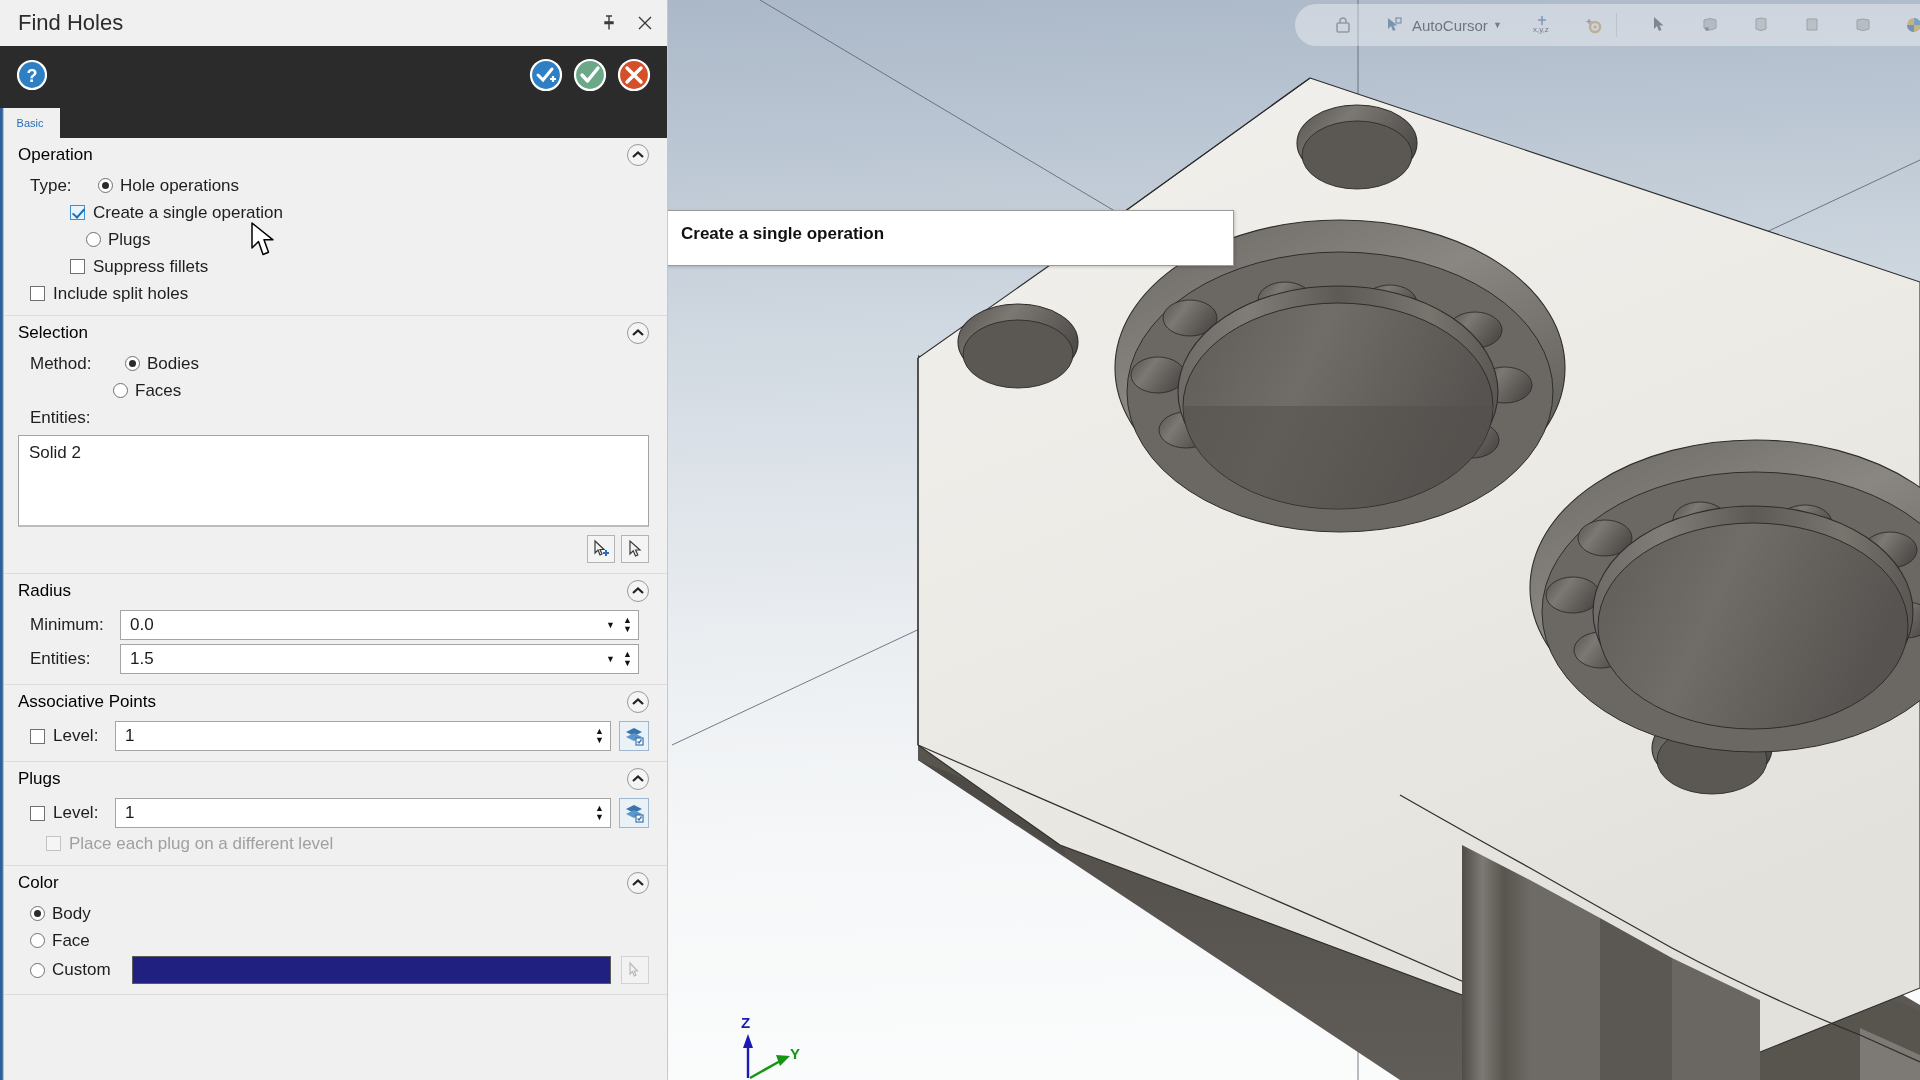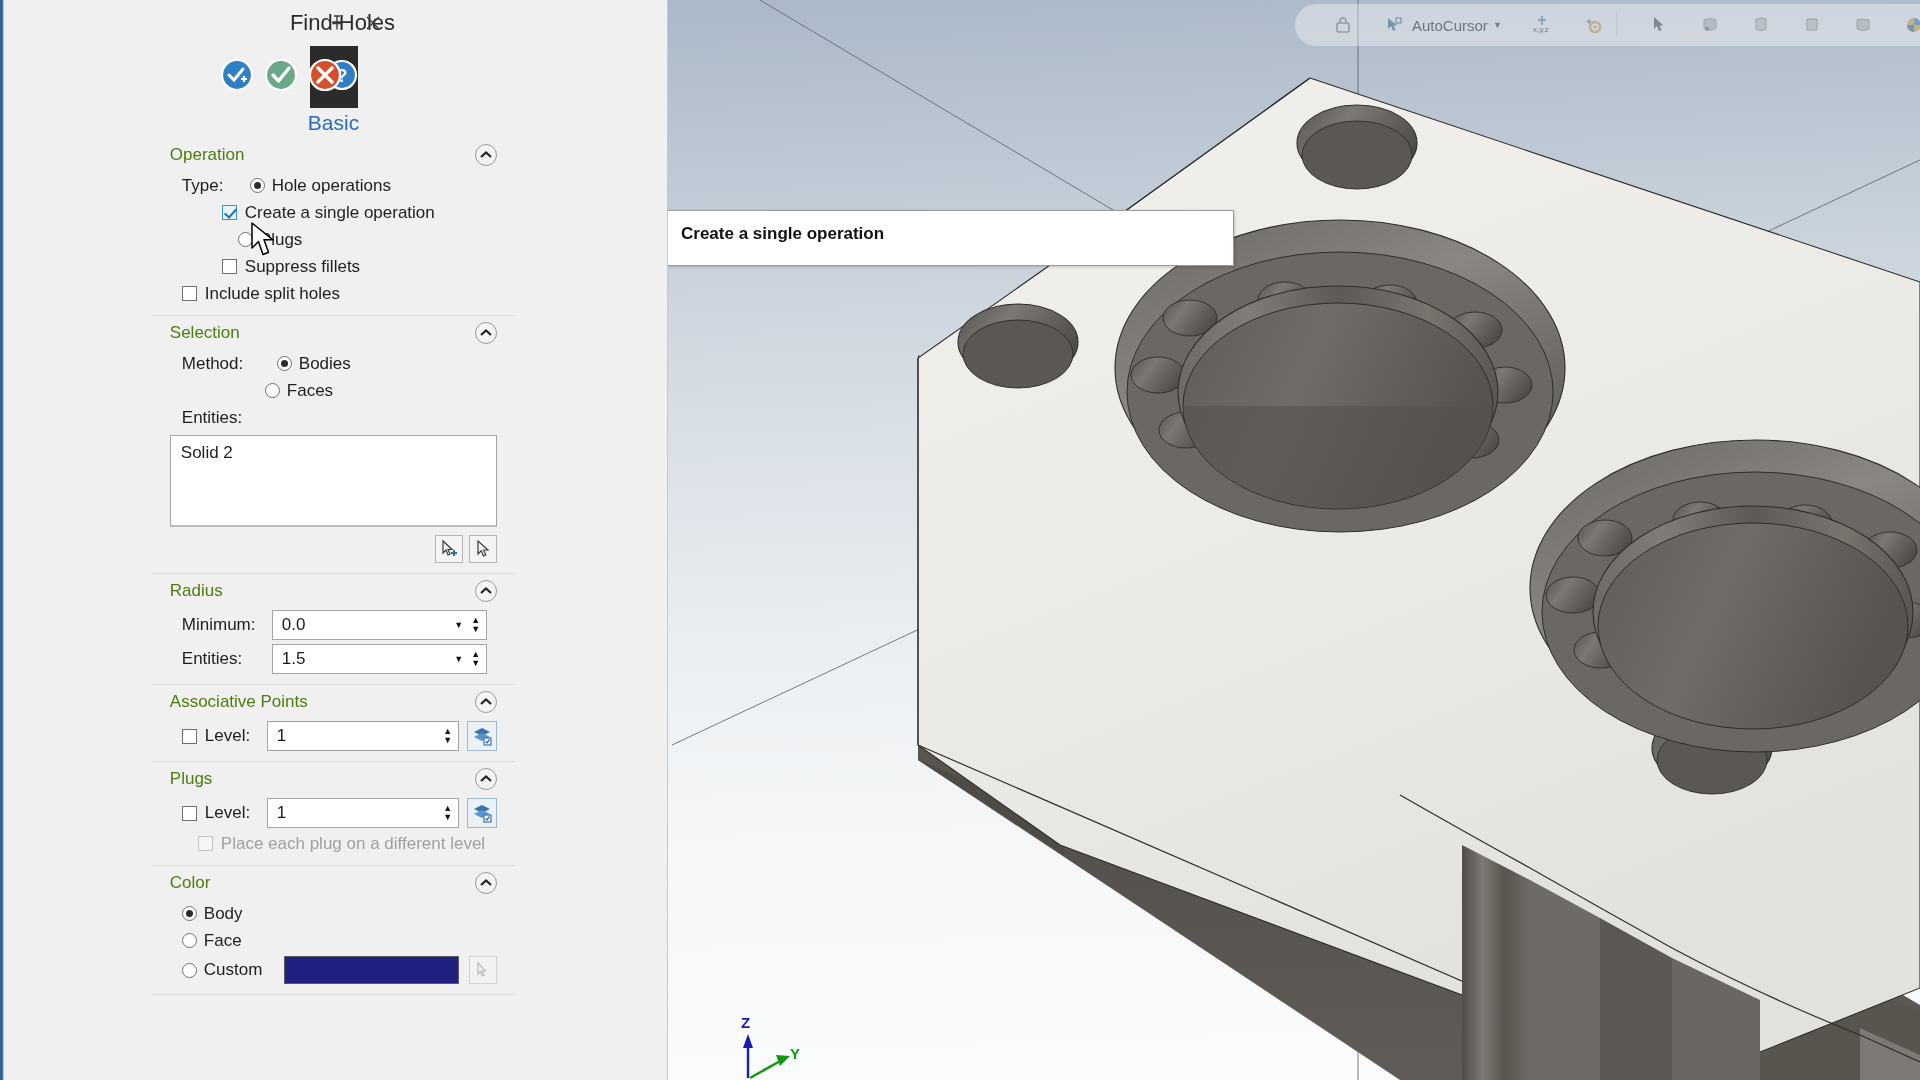--- a/index.html
+++ b/index.html
@@ -37,21 +37,21 @@
   .tb-btn.sel { background: #cfe3f5; border: 1px solid #8ab4dd; }
   .tb-label { font-size: 15px; color: #333; margin-left: 1px; white-space: nowrap; }
   .tb-caret { font-size: 9px; color: #444; margin: 0 4px 0 2px; }
   .tb-sep { width: 1px; height: 24px; background: #c6cbd2; margin: 0 5px; }
 
   
   #panel {
     position: absolute; left: 0; top: 0; width: 668px; height: 1080px;
     background: #f0f0f0;
     border-right: 1px solid #c8c8c8;
-    display: flex; flex-direction: column; align-items: center;
+    display: flex; flex-direction: column;
   }
   #panel-edge-left {
     position: absolute; left: 0; top: 0; width: 4px; height: 1080px;
     background: linear-gradient(90deg, #2e5f96 0%, #2e5f96 55%, #e8e8e8 100%);
   }
   #title-bar {
     height: 46px; background: #f0f0f0; display: flex; align-items: center;
     padding-left: 18px; flex: none; position: relative;
   }
   #title-text { font-size: 22px; color: #2b2b2b; }
@@ -66,33 +66,33 @@
     height: 62px; background: #2b2b2b; position: relative; flex: none;
     display: flex; align-items: center;
   }
   #help-icon { margin-left: 16px; }
   #header-actions { position: absolute; right: 16px; top: 12px; display: flex; gap: 10px; }
 
   #tab-strip {
     height: 30px; background: #2b2b2b; flex: none; display: flex; align-items: flex-end;
   }
   .tab {
-    height: 30px; min-width: 60px; padding: 0 16px; background: #f0f0f0;
+    height: 30px; min-width: 60px; padding: 0 8px; background: #f0f0f0;
     display: flex; align-items: center; justify-content: center;
-    font-size: 21px; color: #2a6ebb;
+    font-size: 11px; color: #2a6ebb;
   }
 
   #panel-body { flex: 1 1 auto; overflow: hidden; background: #f0f0f0; }
 
   .section { background: #f0f0f0; border-bottom: 1px solid #dcdcdc; padding-bottom: 8px; }
   .section-head {
     height: 34px; display: flex; align-items: center; justify-content: space-between;
     padding: 0 18px 0 18px;
   }
-  .section-title { font-size: 17px; color: #4d7c0f; }
+  .section-title { font-size: 17px; color: #000000; }
   .chev {
     width: 22px; height: 22px; border-radius: 50%; border: 1px solid #9a9a9a;
     background: #f4f4f4; display: flex; align-items: center; justify-content: center;
   }
 
   .row { display: flex; align-items: center; padding: 2px 30px; min-height: 27px; }
   .row.indent1 { padding-left: 70px; }
   .row.indent2 { padding-left: 46px; }
   .lbl { font-size: 17px; color: #1e1e1e; }
   .lbl.dim { color: #a0a0a0; }

